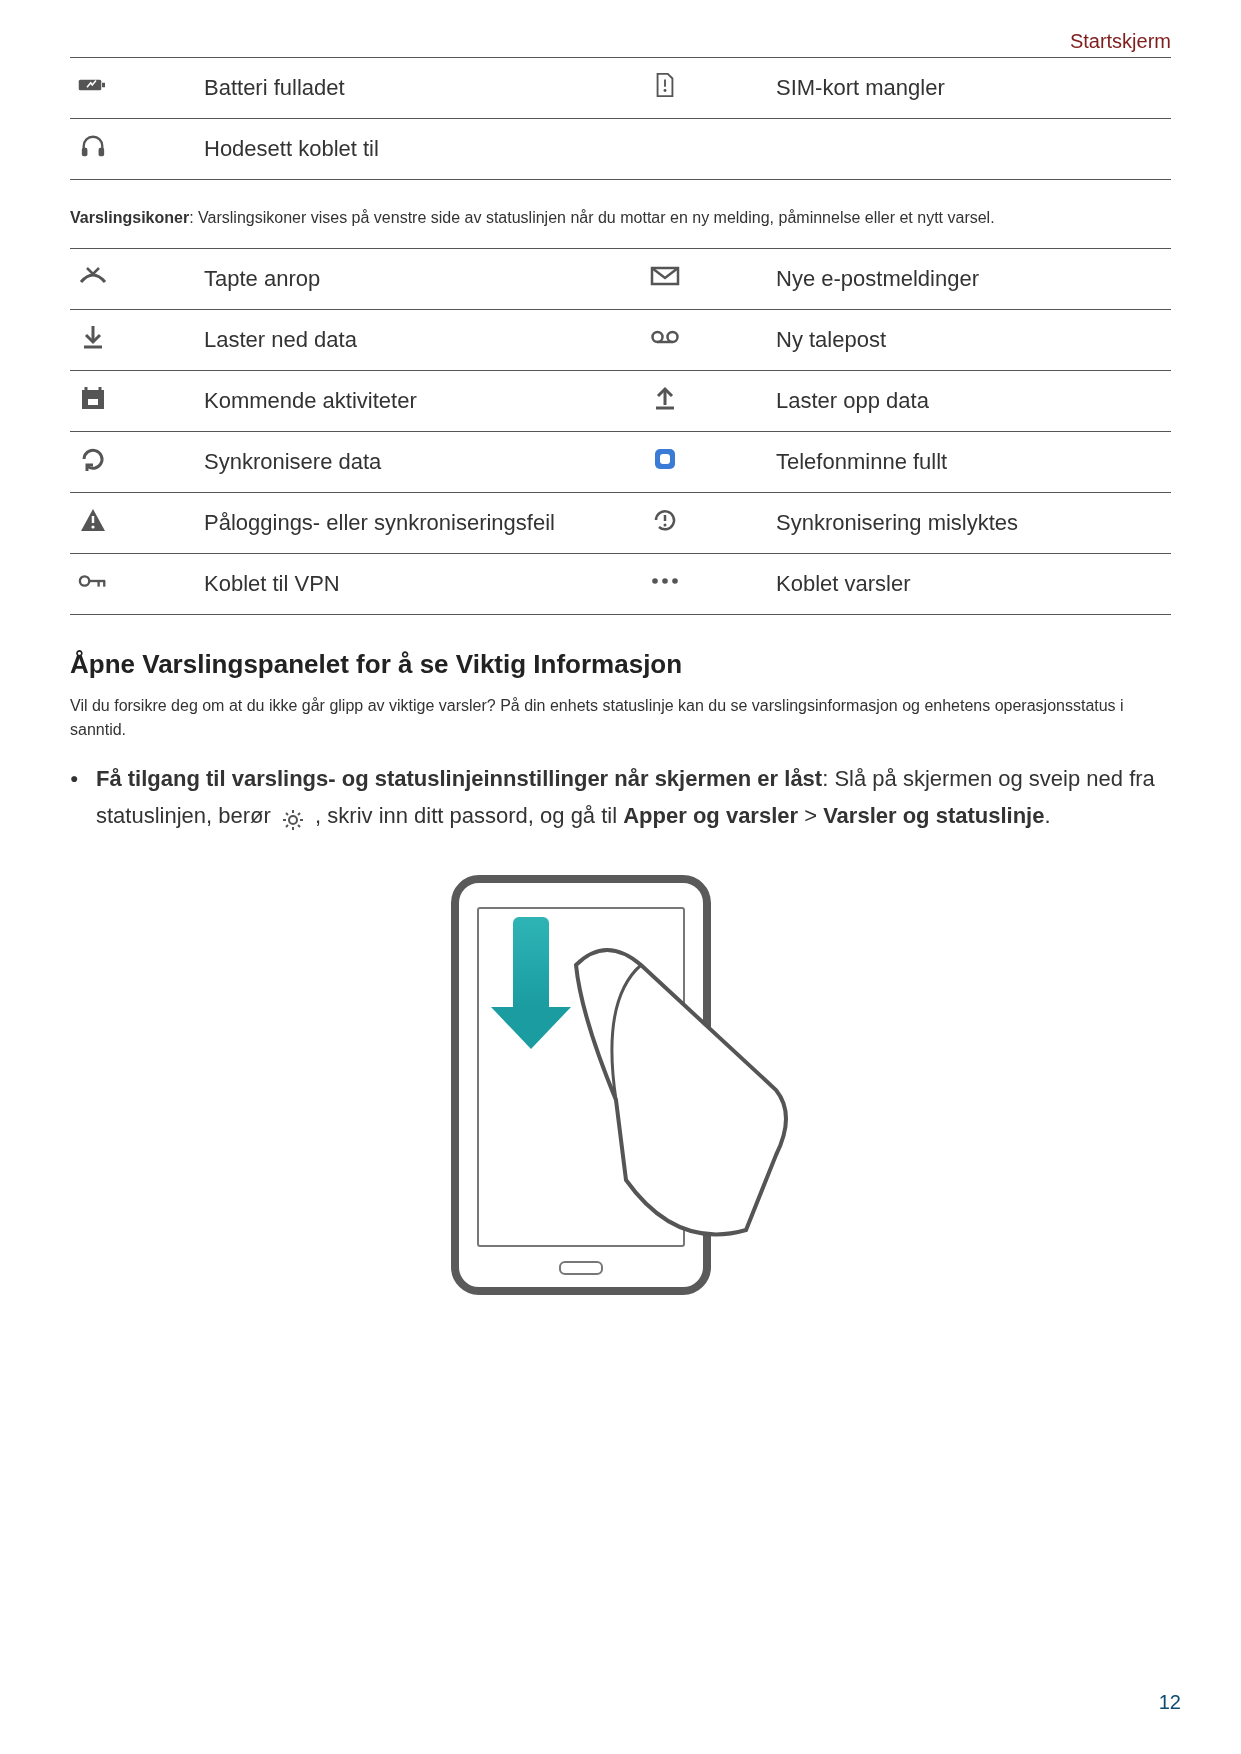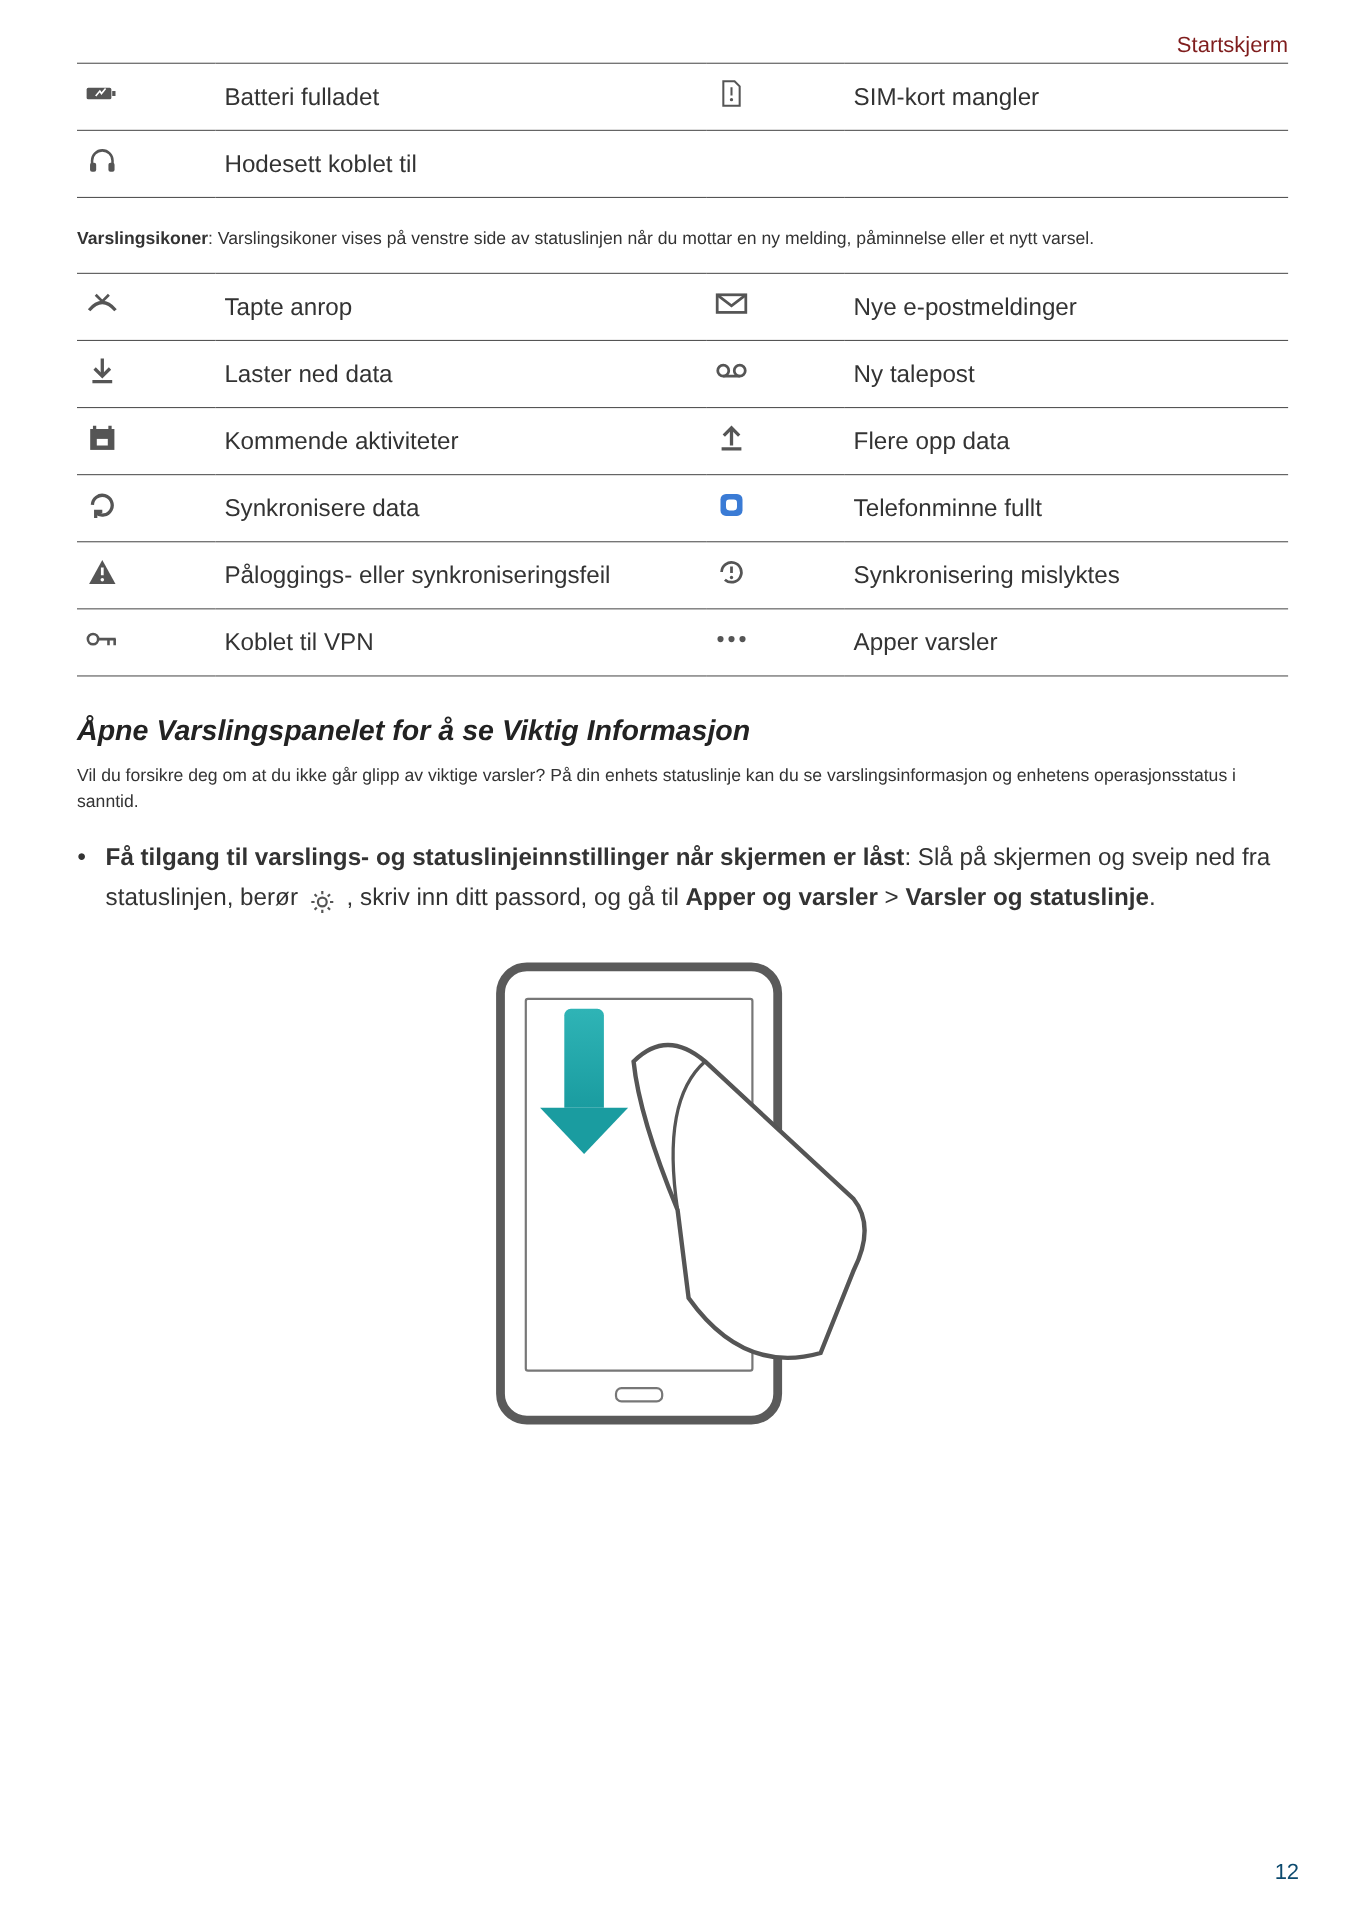--- a/index.html
+++ b/index.html
@@ -28,21 +28,21 @@
     vertical-align: middle;
     font-size: 22px;
     color: #333;
     border-bottom: 1px solid #555;
   }
   .tbl tr:first-child td { border-top: 1px solid #555; }
   .icon-cell { width: 110px; text-align: left; }
   .icon-cell svg { height: 26px; width: 30px; color:#555; }
   .label-cell { width: 430px; margin-left: 28px; }
   .paragraph { font-size: 16px; line-height: 1.5; margin: 26px 0 18px 0; color:#333; }
-  .section-heading { font-size: 26px; font-weight: 700; margin: 34px 0 14px 0; color:#222;font-style:italic; }
+  .section-heading { font-size: 26px; font-weight: 700; margin: 34px 0 14px 0; color:#222; }
   .bold-inline { font-weight: 700; }
   ul.bullets { list-style: none; padding-left: 0; margin: 0; }
   ul.bullets li { font-size: 22px; line-height: 1.7; margin-bottom: 10px; position: relative; padding-left: 26px; }
   ul.bullets li::before { content: "●"; position: absolute; left: 0; top: 0; font-size: 14px; line-height: 36px; }
   .inline-icon { display:inline-block; vertical-align:middle; width:24px; height:24px; margin:0 4px; }
   .phone-illustration {
     width: 340px; height: 430px; margin: 40px auto 0 auto; position: relative;
   }
   .phone-body {
     width: 260px; height: 420px; border: 8px solid #5a5a5a; border-radius: 28px;
@@ -154,21 +154,21 @@
             </svg>
       </td>
       <td class="label-cell">Kommende aktiviteter</td>
       <td class="icon-cell">
         <svg viewBox="0 0 24 26">
               <line x1="12" y1="20" x2="12" y2="6" stroke="#555" stroke-width="3"></line>
               <path d="M5 11 L12 4 L19 11" fill="none" stroke="#555" stroke-width="3"></path>
               <line x1="3" y1="23" x2="21" y2="23" stroke="#555" stroke-width="3"></line>
             </svg>
       </td>
-      <td>Flere opp data</td>
+      <td>Laster opp data</td>
     </tr>
     <tr>
       <td class="icon-cell">
         <svg viewBox="0 0 26 26">
               <path d="M4 13 a9 9 0 1 1 3 7" fill="none" stroke="#555" stroke-width="3"></path>
               <path d="M7 25 l0 -6 l6 0" fill="none" stroke="#555" stroke-width="3"></path>
             </svg>
       </td>
       <td class="label-cell">Synkronisere data</td>
       <td class="icon-cell">
@@ -207,21 +207,21 @@
             </svg>
       </td>
       <td class="label-cell">Koblet til VPN</td>
       <td class="icon-cell">
         <svg viewBox="0 0 30 10">
               <circle cx="5" cy="5" r="2.8" fill="#555"></circle>
               <circle cx="15" cy="5" r="2.8" fill="#555"></circle>
               <circle cx="25" cy="5" r="2.8" fill="#555"></circle>
             </svg>
       </td>
-      <td>Apper varsler</td>
+      <td>Koblet varsler</td>
     </tr>
   </tbody>
     </table>
 
   <div class="section-heading">Åpne Varslingspanelet for å se Viktig Informasjon</div>
 
   <p class="paragraph" style="margin-top:10px;">Vil du forsikre deg om at du ikke går glipp av viktige varsler? På din enhets statuslinje kan du se varslingsinformasjon og enhetens operasjonsstatus i sanntid.</p>
 
 
   <ul class="bullets">

